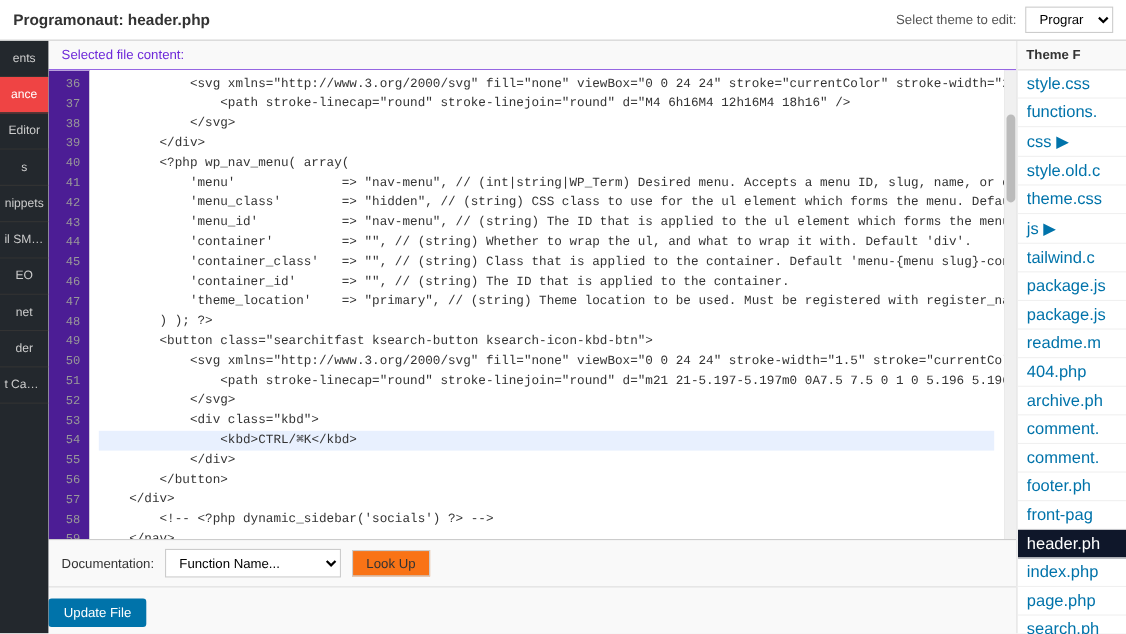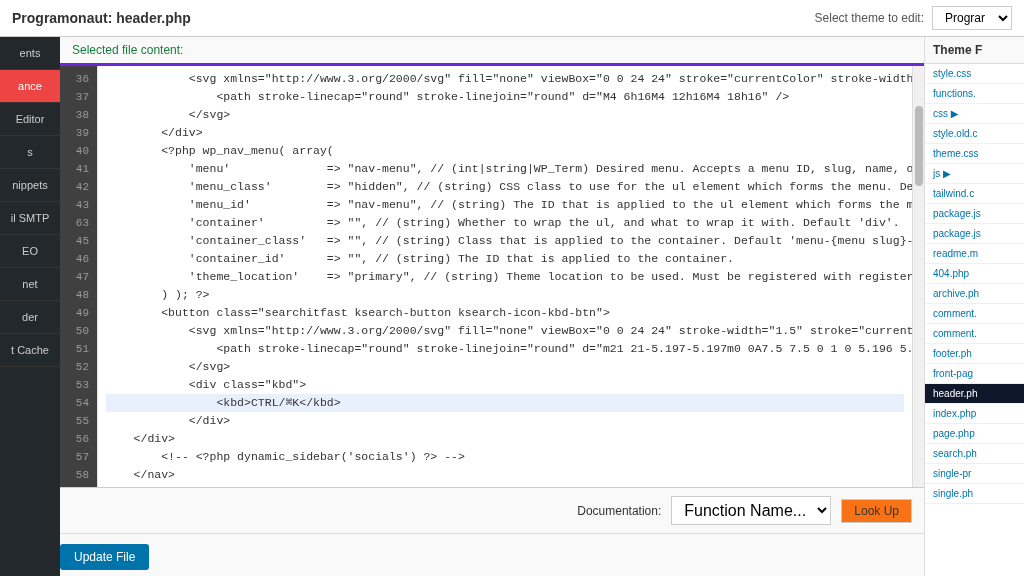--- a/index.html
+++ b/index.html
@@ -47,21 +47,21 @@
 
     
     .main-layout {
       display: flex;
       flex: 1;
       overflow: hidden;
     }
 
     
     .sidebar-left {
-      width: 60px;
+      width: 44px;
       background: #23282d;
       display: flex;
       flex-direction: column;
       overflow: hidden;
       position: relative;
     }
     .sidebar-item {
       color: #ccc;
       font-size: 11px;
       padding: 10px 4px;
@@ -84,36 +84,36 @@
       display: flex;
       flex-direction: column;
       overflow: hidden;
       background: #fff;
     }
 
     
     .file-content-header {
       padding: 6px 12px;
       font-size: 12px;
-      color: #15803d;
+      color: #6d28d9;
       background: #f9f9f9;
-      border-bottom: 3px solid #6d28d9;
+      border-bottom: 1px solid #6d28d9;
     }
 
     
     .code-editor {
       flex: 1;
       display: flex;
       overflow: hidden;
       background: #fff;
       font-family: 'Courier New', Courier, monospace;
       font-size: 12px;
     }
     .line-numbers {
-      background: #404040;
+      background: #4c1d95;
       border-right: 1px solid #e0e0e0;
       padding: 4px 0;
       min-width: 38px;
       text-align: right;
       color: #999;
       user-select: none;
       overflow: hidden;
     }
     .line-number {
       padding: 0 8px 0 4px;
@@ -154,29 +154,28 @@
     }
 
     
     .bottom-bar {
       background: #f9f9f9;
       border-top: 1px solid #ccc;
       padding: 8px 12px;
       display: flex;
       align-items: center;
       gap: 10px;
-      justify-content: flex-end;
     }
     .bottom-bar-label {
       font-size: 12px;
       color: #333;
     }
     .function-select {
       padding: 4px 8px;
-      font-size: 16px;
+      font-size: 12px;
       border: 1px solid #ccc;
       background: #fff;
       min-width: 160px;
     }
     .lookup-btn {
       padding: 4px 12px;
       font-size: 12px;
       background: #f97316;
       border: 1px solid #ccc;
       cursor: pointer;
@@ -217,21 +216,21 @@
       font-weight: bold;
       color: #333;
       border-bottom: 1px solid #ddd;
     }
     .theme-file-list {
       flex: 1;
       overflow-y: auto;
     }
     .theme-file-item {
       padding: 4px 8px;
-      font-size: 10px;
+      font-size: 15px;
       color: #0073aa;
       cursor: pointer;
       border-bottom: 1px solid #f0f0f0;
       white-space: nowrap;
       overflow: hidden;
       text-overflow: ellipsis;
     }
     .theme-file-item.active {
       background: #0f172a;
       color: #fff;
@@ -278,21 +277,21 @@
     <div class="code-editor">
       <div class="line-numbers" id="line-numbers">
           <div class="line-number">36</div>
           <div class="line-number">37</div>
           <div class="line-number">38</div>
           <div class="line-number">39</div>
           <div class="line-number">40</div>
           <div class="line-number">41</div>
           <div class="line-number">42</div>
           <div class="line-number">43</div>
-          <div class="line-number">63</div>
+          <div class="line-number">44</div>
           <div class="line-number">45</div>
           <div class="line-number">46</div>
           <div class="line-number">47</div>
           <div class="line-number">48</div>
           <div class="line-number">49</div>
           <div class="line-number">50</div>
           <div class="line-number">51</div>
           <div class="line-number">52</div>
           <div class="line-number">53</div>
           <div class="line-number">54</div>
@@ -316,20 +315,21 @@
           <div class="code-line">            'container_id'      =&gt; "", // (string) The ID that is applied to the container.</div>
           <div class="code-line">            'theme_location'    =&gt; "primary", // (string) Theme location to be used. Must be registered with register_nav_menu() in order to be selectable by the user.</div>
           <div class="code-line">        ) ); ?&gt;</div>
           <div class="code-line">        &lt;button class="searchitfast ksearch-button ksearch-icon-kbd-btn"&gt;</div>
           <div class="code-line">            &lt;svg xmlns="http://www.3.org/2000/svg" fill="none" viewBox="0 0 24 24" stroke-width="1.5" stroke="currentColor" class="icon"&gt;</div>
           <div class="code-line">                &lt;path stroke-linecap="round" stroke-linejoin="round" d="m21 21-5.197-5.197m0 0A7.5 7.5 0 1 0 5.196 5.196a7.5 7.5 0 0 0 10.607 10.607Z" /&gt;</div>
           <div class="code-line">            &lt;/svg&gt;</div>
           <div class="code-line">            &lt;div class="kbd"&gt;</div>
           <div class="code-line highlighted">                &lt;kbd&gt;CTRL/⌘K&lt;/kbd&gt;</div>
           <div class="code-line">            &lt;/div&gt;</div>
+          <div class="code-line">        &lt;/button&gt;</div>
           <div class="code-line">    &lt;/div&gt;</div>
           <div class="code-line"></div>
           <div class="code-line"></div>
           <div class="code-line">        &lt;!-- &lt;?php dynamic_sidebar('socials') ?&gt; --&gt;</div>
           <div class="code-line">    &lt;/nav&gt;</div>
           <div class="code-line"></div>
           <div class="code-line"></div>
         </div>
       <div class="editor-scrollbar">
         <div class="scrollbar-thumb"></div>

